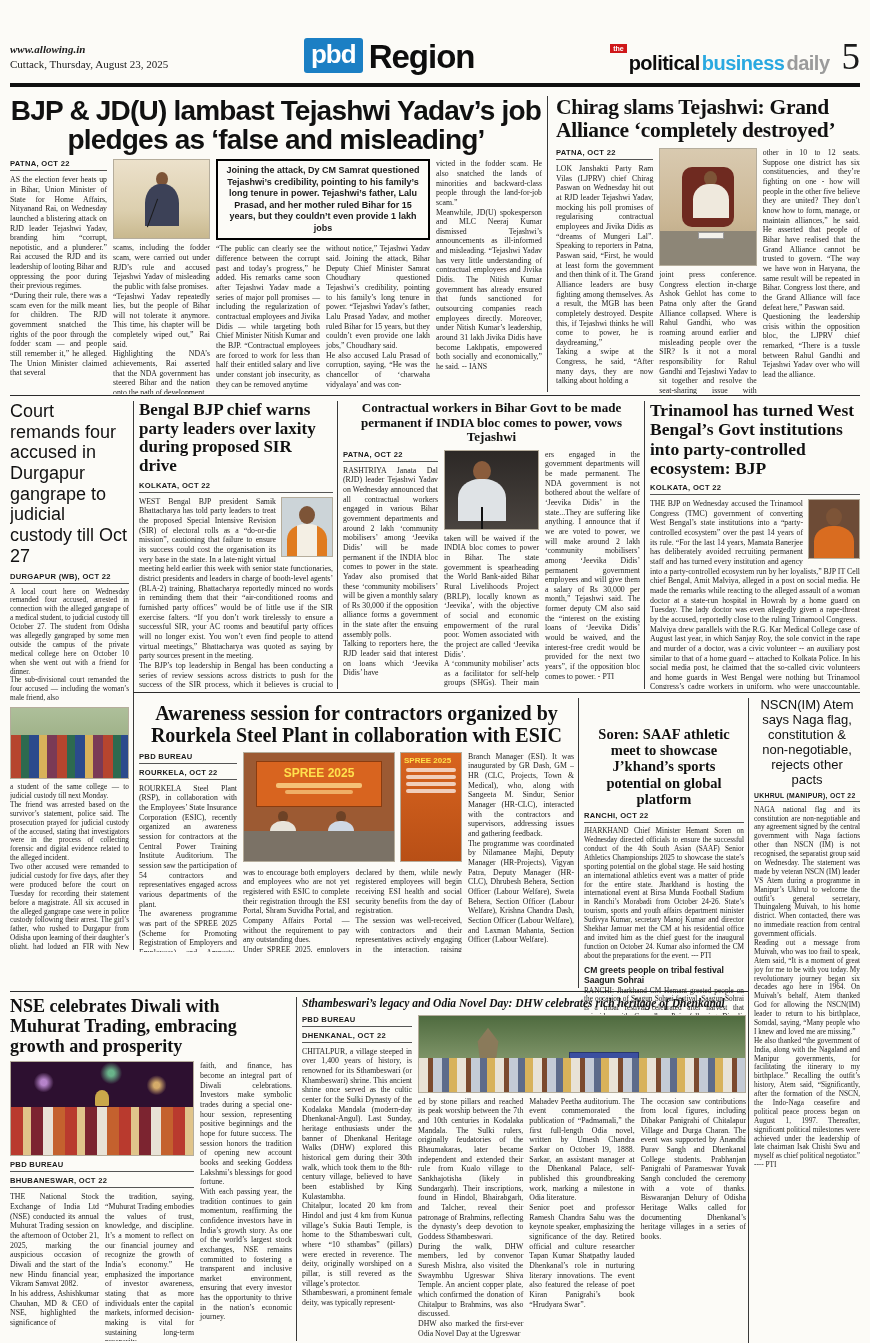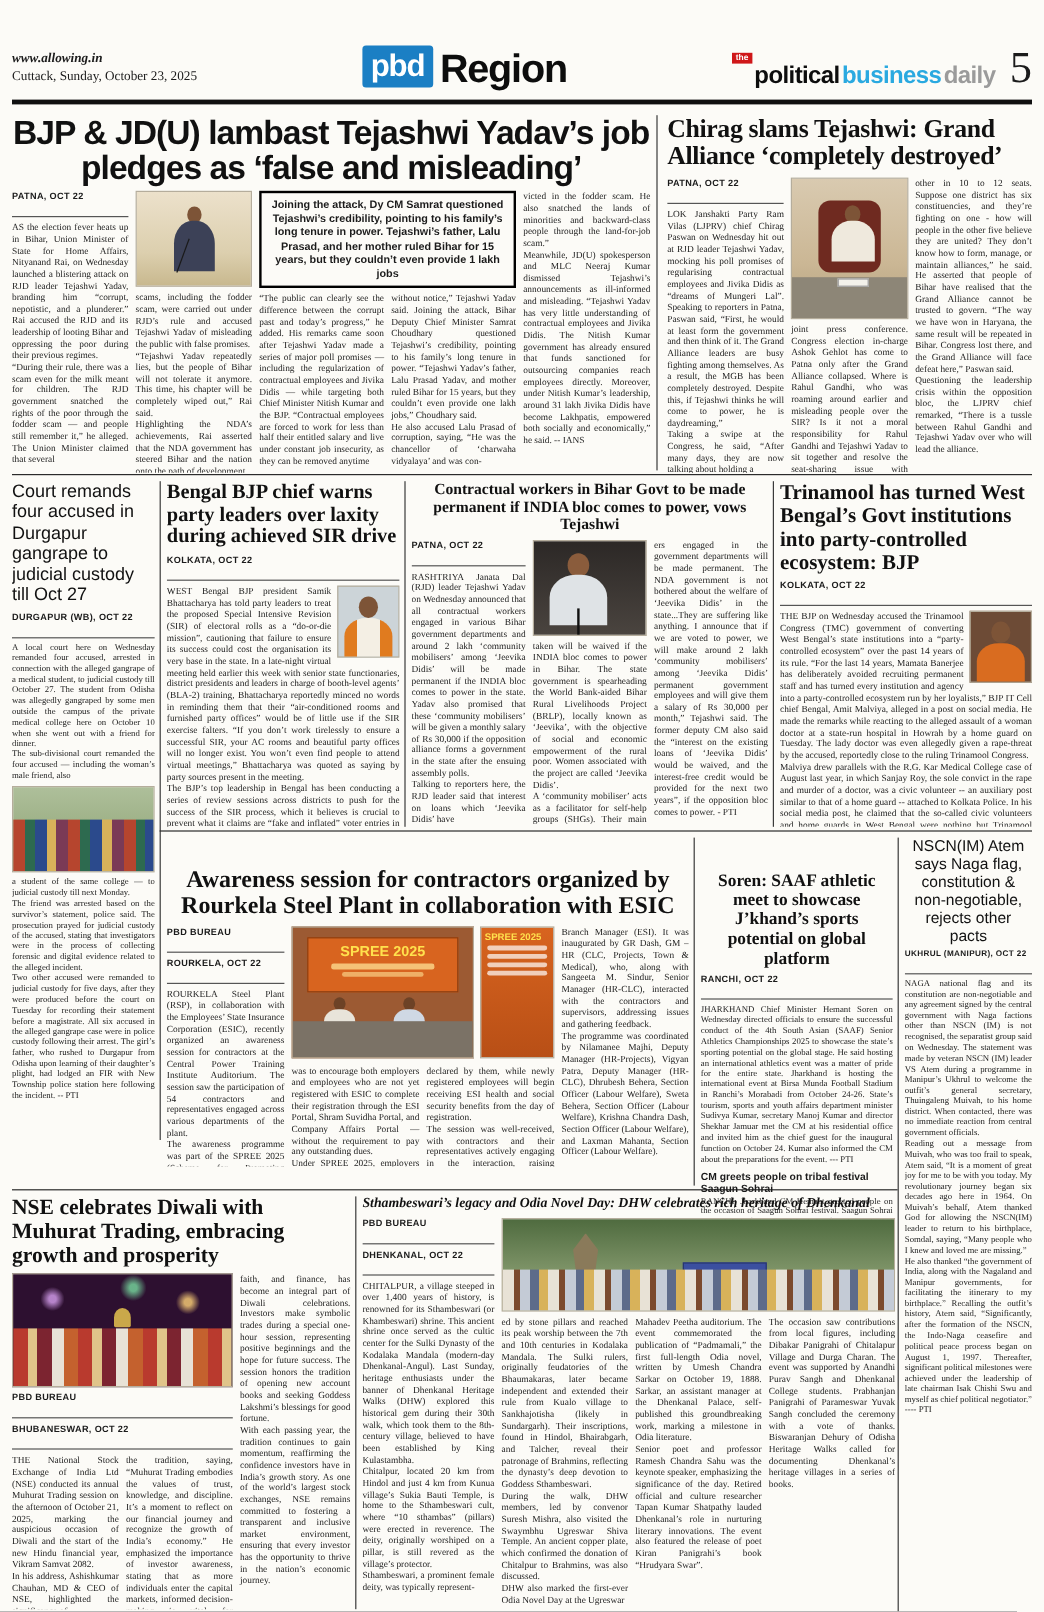--- a/index.html
+++ b/index.html
@@ -21,32 +21,32 @@
   .logo-region{font-family:"Liberation Sans",sans-serif;font-weight:bold;font-size:33px;letter-spacing:-1px;color:#0d0d0d}
   .mast{display:flex;align-items:flex-end;gap:2px}
   .mast-the{background:#cf1719;color:#fff;font-family:"Liberation Sans",sans-serif;font-size:7px;
             font-weight:bold;padding:1px 3px;align-self:flex-start;margin-top:4px}
   .mast-word{font-family:"Liberation Sans",sans-serif;font-weight:bold;font-size:20px;letter-spacing:-0.5px;line-height:1}
   .mast-political{color:#0d0d0d}.mast-business{color:#2aa9e0}.mast-daily{color:#9b9b9b}
   .pageno{font-family:"Liberation Serif",serif;font-size:37px;line-height:.9;margin-left:10px}
 
   
   .dateline,.byline{font-family:"Liberation Sans",sans-serif;font-weight:bold;font-size:7.6px;
-      letter-spacing:.3px;border-bottom:1px solid #555;padding-bottom:12px;margin-bottom:4px;white-space:nowrap}
+      letter-spacing:.3px;border-bottom:1px solid #555;padding-bottom:2px;margin-bottom:4px;white-space:nowrap}
   .bt{font-size:7.8px;line-height:1.24;text-align:justify;white-space:pre-line}
   .bt-sm{font-size:7.3px;line-height:1.22;text-align:justify;white-space:pre-line}
   .cols{display:flex;gap:6px}
   .cols>*{flex:1;min-width:0}
 
   
   h1,h2,h3{font-weight:bold;color:#111}
   .h-main{font-family:"Liberation Sans",sans-serif;font-size:28px;line-height:1.04;letter-spacing:-0.8px;
           text-align:center;margin-bottom:5px}
   .h-chirag{font-size:21.5px;line-height:1.07;letter-spacing:-0.3px;margin-bottom:6px}
-  .h-court{font-family:"Liberation Sans",sans-serif;font-weight:400;font-size:15px;line-height:1.15;margin-bottom:5px}
+  .h-court{font-family:"Liberation Sans",sans-serif;font-weight:400;font-size:18px;line-height:1.15;margin-bottom:5px}
   .h-bengal{font-size:17px;line-height:1.1;margin-bottom:5px}
   .h-contract{font-size:13px;line-height:1.12;text-align:center;margin-bottom:5px}
   .h-trin{font-size:17.5px;line-height:1.1;margin-bottom:5px}
   .h-aware{font-size:20px;line-height:1.12;text-align:center;margin-bottom:5px}
   .h-soren{font-size:14.5px;line-height:1.12;text-align:center;margin-bottom:4px}
   .h-nscn{font-family:"Liberation Sans",sans-serif;font-weight:400;font-size:13px;line-height:1.15;
           text-align:center;margin-bottom:4px}
   .h-nse{font-size:18px;line-height:1.1;margin-bottom:5px}
   .h-dhw{font-size:11.5px;font-style:italic;line-height:1.2;margin-bottom:4px;white-space:nowrap}
   .subhead{font-family:"Liberation Sans",sans-serif;font-weight:bold;font-size:8.6px;margin:4px 0 2px}
@@ -119,21 +119,21 @@
   .ph-dhw .temple{position:absolute;width:26px;height:34px;left:56px;top:12px;background:#8a7a5a;clip-path:polygon(50% 0,90% 40%,80% 100%,20% 100%,10% 40%)}
 </style>
 </head>
 <body>
 
 <div class="page">
 
   <header class="hd">
     <div class="hd-left">
       <div class="hd-site">www.allowing.in</div>
-      <div>Cuttack, Sunday, October 23, 2025</div>
+      <div>Cuttack, Thursday, August 23, 2025</div>
     </div>
     <div class="logo">
       <span class="logo-pbd">pbd</span>
       <span class="logo-region">Region</span>
     </div>
     <div class="mast">
       <span class="mast-the">the</span>
       <span class="mast-word mast-political">political</span>
       <span class="mast-word mast-business">business</span>
       <span class="mast-word mast-daily">daily</span>
@@ -214,21 +214,21 @@
 The sub-divisional court remanded the four accused — including the woman’s male friend, also</div>
     <div class="ph ph-court" style="margin-top:4px">
       <div class="crowd"></div>
     </div>
     <div class="bt-sm">a student of the same college — to judicial custody till next Monday.
 The friend was arrested based on the survivor’s statement, police said. The prosecution prayed for judicial custody of the accused, stating that investigators were in the process of collecting forensic and digital evidence related to the alleged incident.
 Two other accused were remanded to judicial custody for five days, after they were produced before the court on Tuesday for recording their statement before a magistrate. All six accused in the alleged gangrape case were in police custody following their arrest. The girl’s father, who rushed to Durgapur from Odisha upon learning of their daughter’s plight, had lodged an FIR with New Township police station here following the incident. -- PTI</div>
   </article>
 
   <article class="abs" style="left:139px;top:401px;width:194px;height:288px">
-    <h3 class="h-bengal">Bengal BJP chief warns party leaders over laxity during achieved SIR drive</h3>
+    <h3 class="h-bengal">Bengal BJP chief warns party leaders over laxity during proposed SIR drive</h3>
     <div class="dateline">KOLKATA, OCT 22</div>
     <div class="ph ph-portrait ph-bengal">
       <div class="fig-head"></div>
       <div class="fig-torso"></div>
     </div>
     <div class="bt">WEST Bengal BJP president Samik Bhattacharya has told party leaders to treat the proposed Special Intensive Revision (SIR) of electoral rolls as a “do-or-die mission”, cautioning that failure to ensure its success could cost the organisation its very base in the state. In a late-night virtual meeting held earlier this week with senior state functionaries, district presidents and leaders in charge of booth-level agents’ (BLA-2) training, Bhattacharya reportedly minced no words in reminding them that their “air-conditioned rooms and furnished party offices” would be of little use if the SIR exercise falters. “If you don’t work tirelessly to ensure a successful SIR, your AC rooms and beautiful party offices will no longer exist. You won’t even find people to attend virtual meetings,” Bhattacharya was quoted as saying by party sources present in the meeting.
 The BJP’s top leadership in Bengal has been conducting a series of review sessions across districts to push for the success of the SIR process, which it believes is crucial to prevent what it claims are “fake and inflated” voter entries in the state’s electoral rolls. According to party insiders, Bhattacharya’s remarks were aimed at sections of the organisation accused of treating the exercise “as just another routine political assignment”. -- IANS</div>
   </article>
 
   <article class="abs" style="left:343px;top:401px;width:297px;height:288px">
@@ -256,21 +256,21 @@
     <h3 class="h-trin">Trinamool has turned West Bengal’s Govt institutions into party-controlled ecosystem: BJP</h3>
     <div class="dateline">KOLKATA, OCT 22</div>
     <div class="ph ph-portrait ph-trin">
       <div class="fig-head"></div>
       <div class="fig-torso"></div>
     </div>
     <div class="bt">THE BJP on Wednesday accused the Trinamool Congress (TMC) government of converting West Bengal’s state institutions into a “party-controlled ecosystem” over the past 14 years of its rule. “For the last 14 years, Mamata Banerjee has deliberately avoided recruiting permanent staff and has turned every institution and agency into a party-controlled ecosystem run by her loyalists,” BJP IT Cell chief Bengal, Amit Malviya, alleged in a post on social media. He made the remarks while reacting to the alleged assault of a woman doctor at a state-run hospital in Howrah by a home guard on Tuesday. The lady doctor was even allegedly given a rape-threat by the accused, reportedly close to the ruling Trinamool Congress.
 Malviya drew parallels with the R.G. Kar Medical College case of August last year, in which Sanjay Roy, the sole convict in the rape and murder of a doctor, was a civic volunteer -- an auxiliary post similar to that of a home guard -- attached to Kolkata Police. In his social media post, he claimed that the so-called civic volunteers and home guards in West Bengal were nothing but Trinamool Congress’s cadre workers in uniform, who were unaccountable, arrogant, and reckless. He identified the accused in the Howrah case as Sheikh Babulal, a traffic home guard with the Uluberia Traffic Guard and a “local Trinamool strongman.” - IANS</div>
   </article>
 
-  <article class="abs" style="left:139px;top:722px;width:435px;height:250px">
+  <article class="abs" style="left:139px;top:702px;width:435px;height:250px">
     <h3 class="h-aware">Awareness session for contractors organized by Rourkela Steel Plant in collaboration with ESIC</h3>
     <div class="cols">
       <div style="flex:0 0 98px">
         <div class="byline">PBD BUREAU</div>
         <div class="dateline">ROURKELA, OCT 22</div>
         <div class="bt">ROURKELA Steel Plant (RSP), in collaboration with the Employees’ State Insurance Corporation (ESIC), recently organized an awareness session for contractors at the Central Power Training Institute Auditorium. The session saw the participation of 54 contractors and representatives engaged across various departments of the plant.
 The awareness programme was part of the SPREE 2025 (Scheme for Promoting Registration of Employers and Employees) and Amnesty-2025 initiatives. The main objective of the session</div>
       </div>
       <div style="flex:0 0 219px">
         <div style="display:flex;gap:5px">

